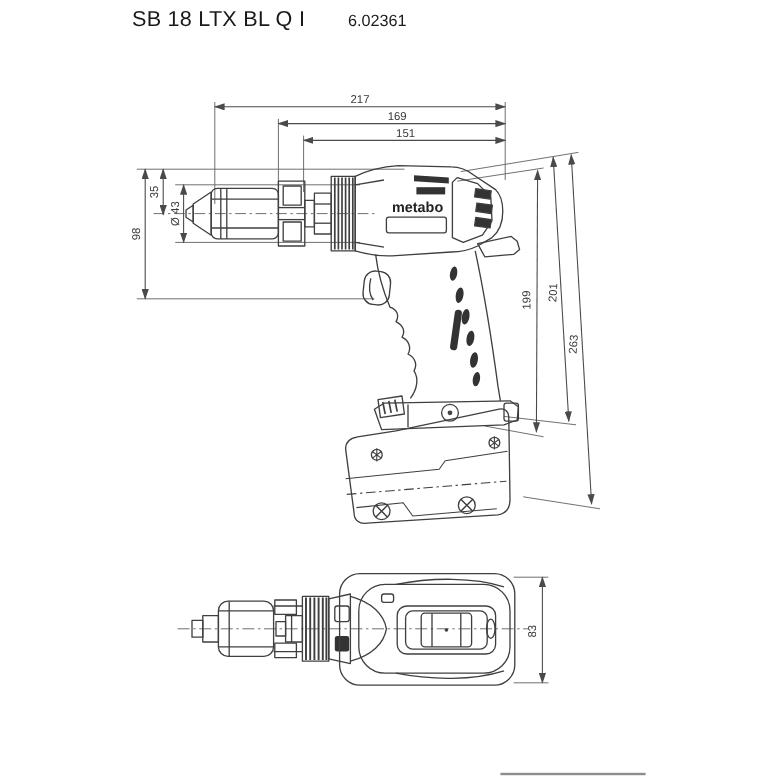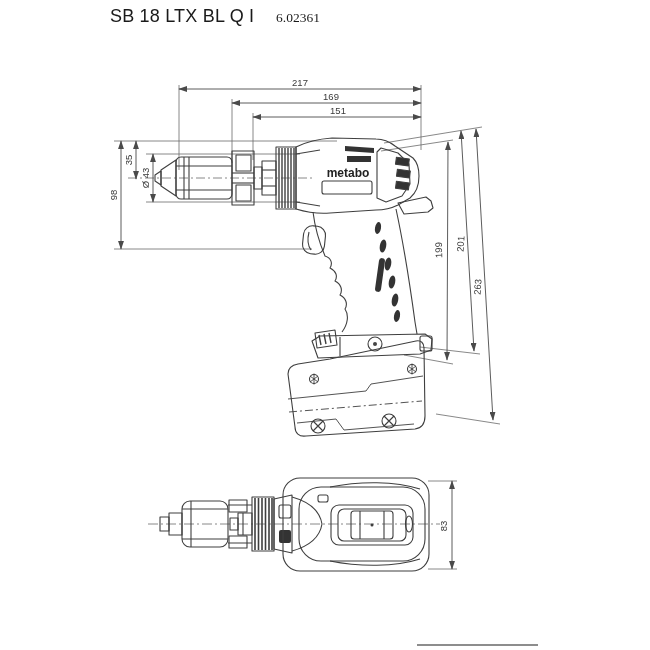--- a/index.html
+++ b/index.html
@@ -1,20 +1,20 @@
 <!DOCTYPE html>
 <html><head>
 <meta charset="utf-8">
 <style>
   html,body{margin:0;padding:0;background:#fff;}
   #stage{position:relative;width:650px;height:650px;background:#fff;overflow:hidden;
          font-family:"Liberation Sans",sans-serif;}
   .hdr{position:absolute;top:6px;left:110px;font-size:18px;color:#1a1a1a;
        letter-spacing:.2px;white-space:nowrap;}
-  .artno{position:absolute;top:10px;left:276px;font-size:13.5px;color:#1a1a1a;white-space:nowrap;font-family:Liberation Serif, serif;}
+  .artno{position:absolute;top:10px;left:290px;font-size:13.5px;color:#1a1a1a;white-space:nowrap;}
   svg{position:absolute;top:0;left:0;}
   .logo{position:absolute;left:382px;top:596px;font-family:"DejaVu Sans",sans-serif;
         font-weight:bold;font-size:31px;color:#151515;letter-spacing:0.5px;white-space:nowrap;}
   .logo sup{font-size:10px;font-weight:bold;vertical-align:14px;margin-left:1px;}
   .logobar{position:absolute;left:417px;top:644px;width:121px;height:2.4px;background:#8d8d8d;}
 </style>
 </head>
 <body>
 
 <div id="stage">

